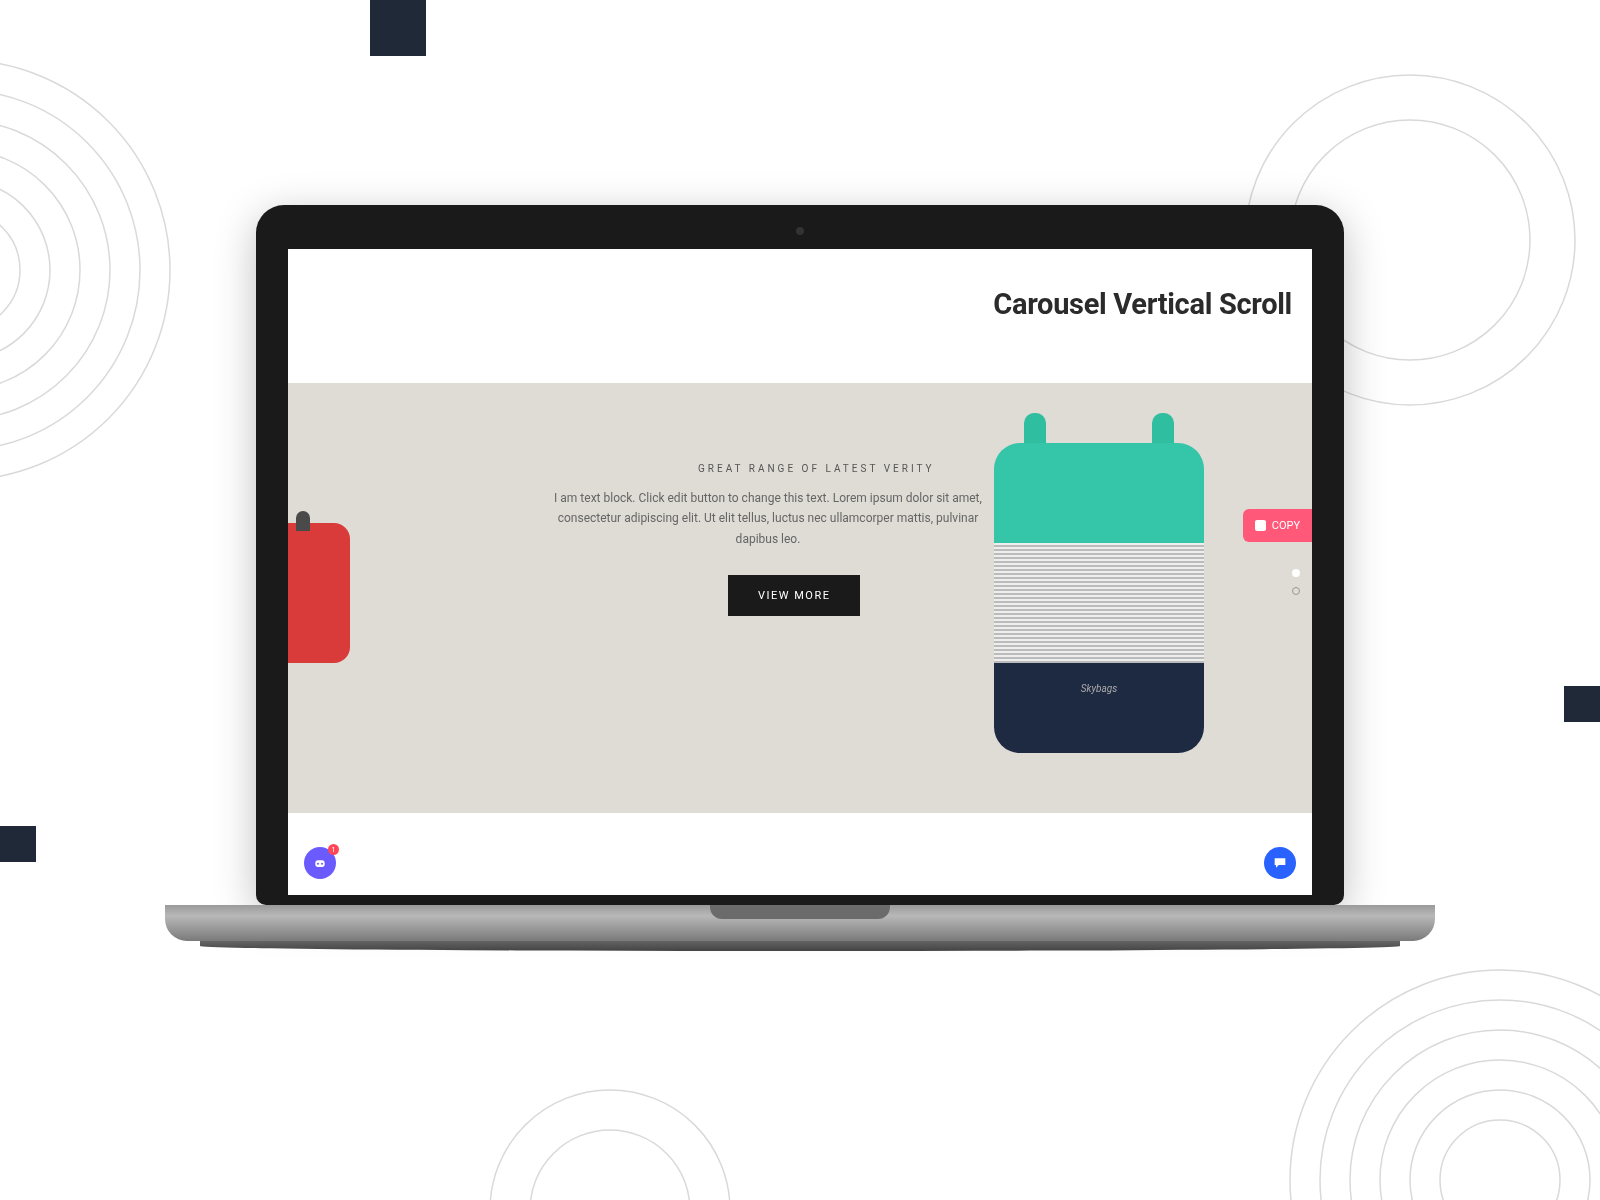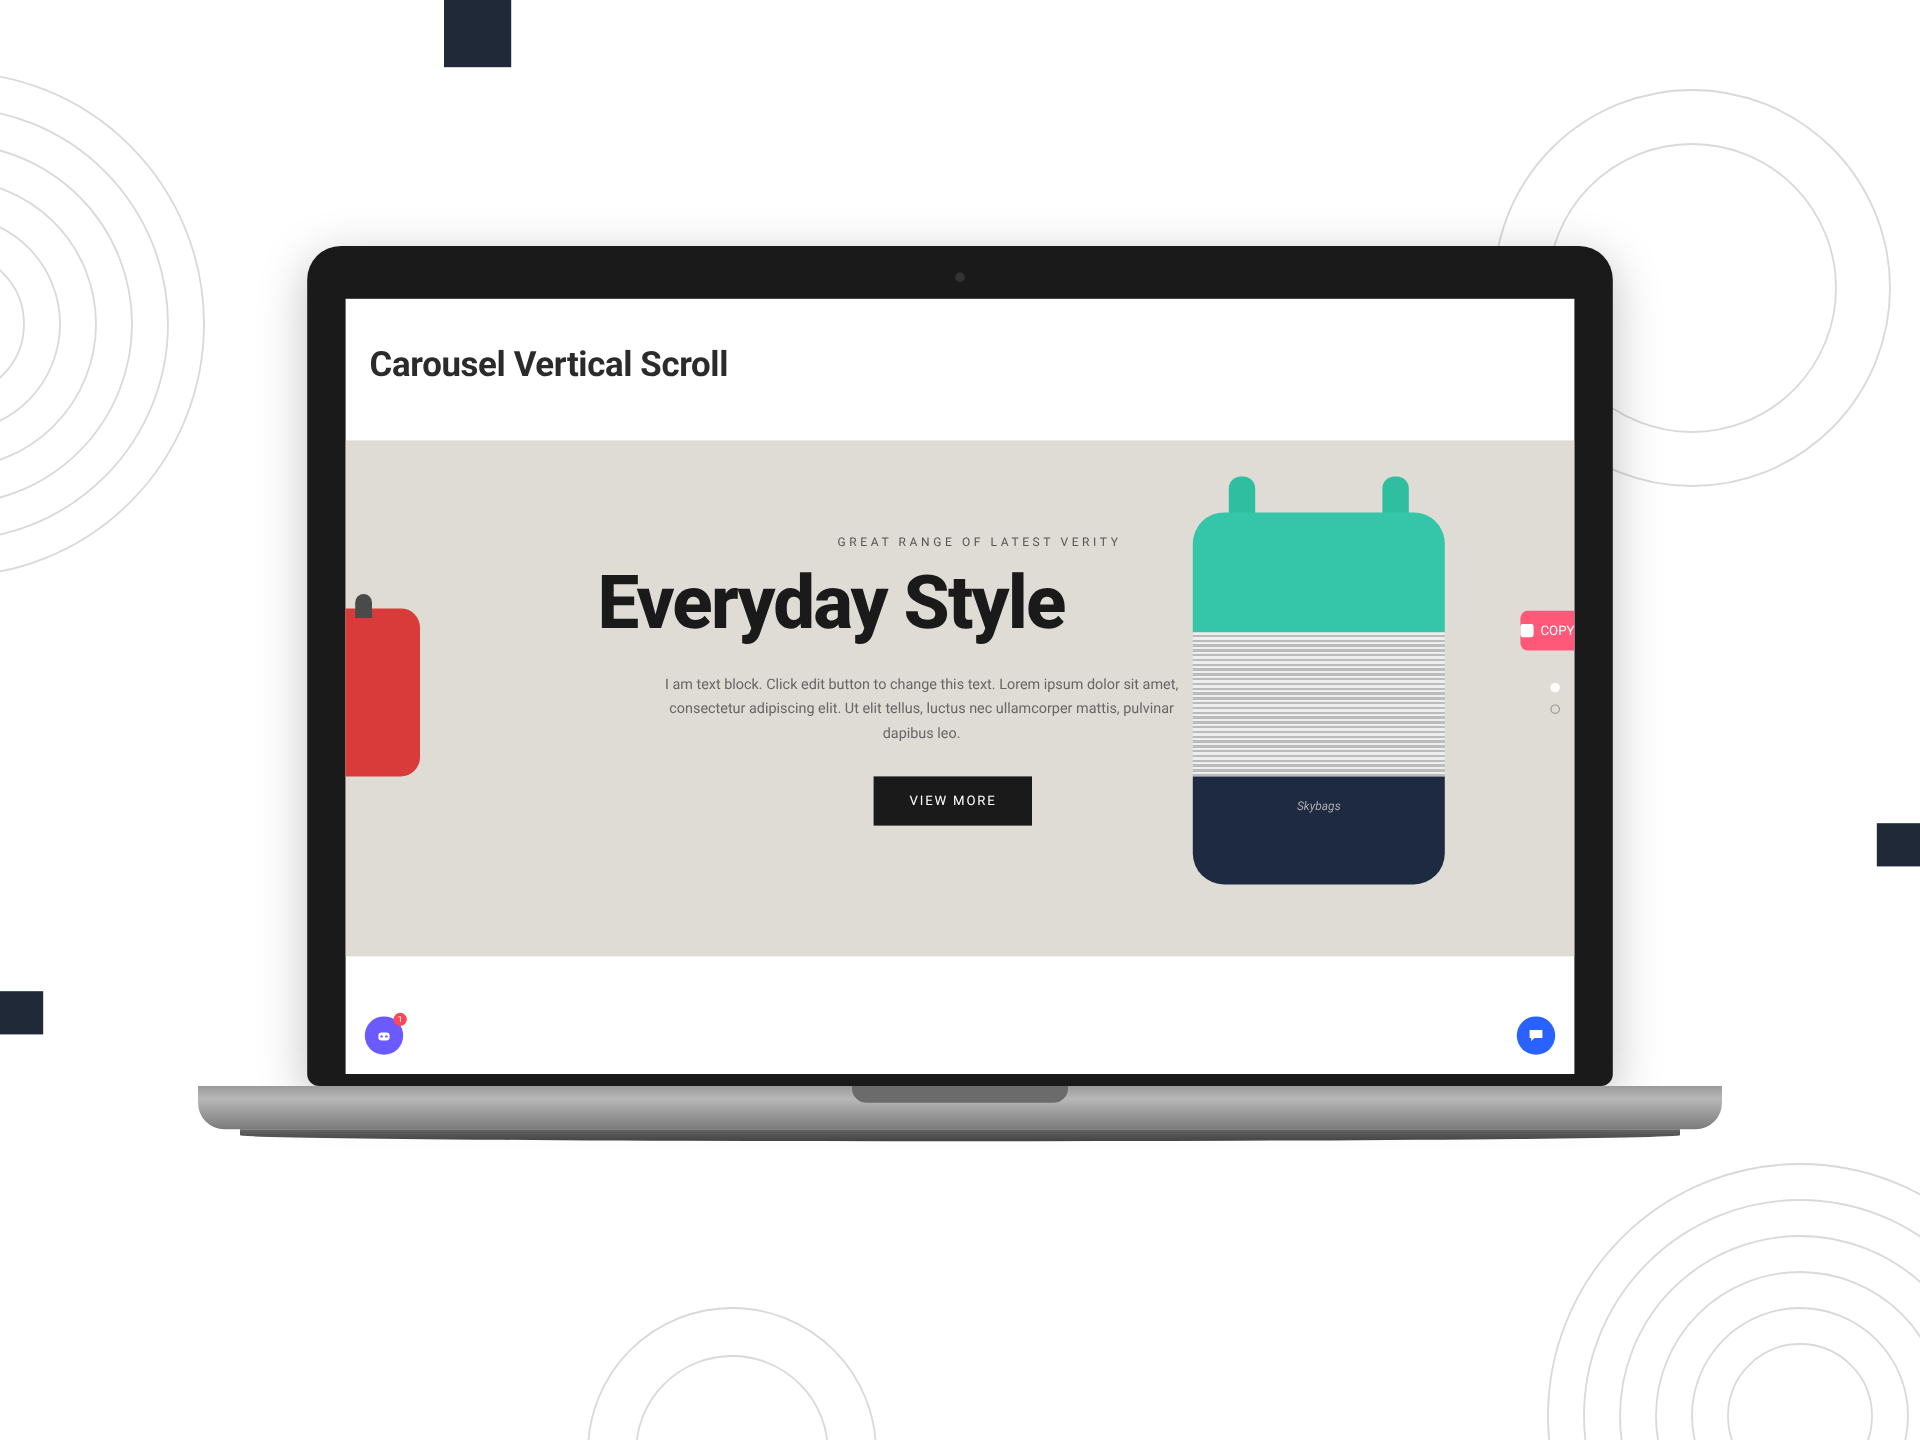--- a/index.html
+++ b/index.html
@@ -111,22 +111,22 @@
   width: 1200px;
   margin: 0 auto;
   height: 10px;
   background: linear-gradient(#666, #444);
   border-radius: 0 0 50% 50%;
   margin-left: -56px;
 }
 
 
 .hdr {
-  padding: 38px 20px 46px 20px;
-  text-align: left;
+  padding: 38px 20px 62px 20px;
+  text-align: right;
 }
 .hdr h1 {
   font-size: 29px;
   font-weight: 700;
   color: #2b2b2b;
   letter-spacing: -0.3px;
 }
 .hdr p {
   margin-top: 18px;
   font-size: 13.5px;
@@ -206,21 +206,21 @@
 .bag-side .strap { position: absolute; top: -12px; left: 26px; width: 14px; height: 20px; background: #4a4a4a; border-radius: 8px 8px 0 0; }
 
 
 .copy-tab {
   position: absolute;
   right: 0;
   top: 260px;
   background: #ff5878;
   color: #fff;
   font-size: 11px;
-  padding: 10px 0;
+  padding: 10px 12px;
   border-radius: 6px 0 0 6px;
   display: flex;
   align-items: center;
   gap: 6px;
   cursor: pointer;
 }
 .copy-tab .ic { width: 11px; height: 11px; background: #fff; border-radius: 2px; }
 
 
 .dots {
@@ -287,21 +287,20 @@
   <div class="laptop-screen-frame">
     <div class="laptop-camera"></div>
     <div class="laptop-screen">
 
       <div class="hdr">
         <h1>Carousel Vertical Scroll</h1>
       </div>
 
       <div class="hero">
         <div class="eyebrow">GREAT RANGE OF LATEST VERITY</div>
-        <div class="hero-title">Everyday Style</div>
         <div class="hero-body">I am text block. Click edit button to change this text. Lorem ipsum dolor sit amet, consectetur adipiscing elit. Ut elit tellus, luctus nec ullamcorper mattis, pulvinar dapibus leo.</div>
         <div class="btn">VIEW MORE</div>
 
         <div class="bag-main">
           <div class="straps">
               <div></div>
               <div></div>
             </div>
           <div class="top"></div>
           <div class="mid"></div>

